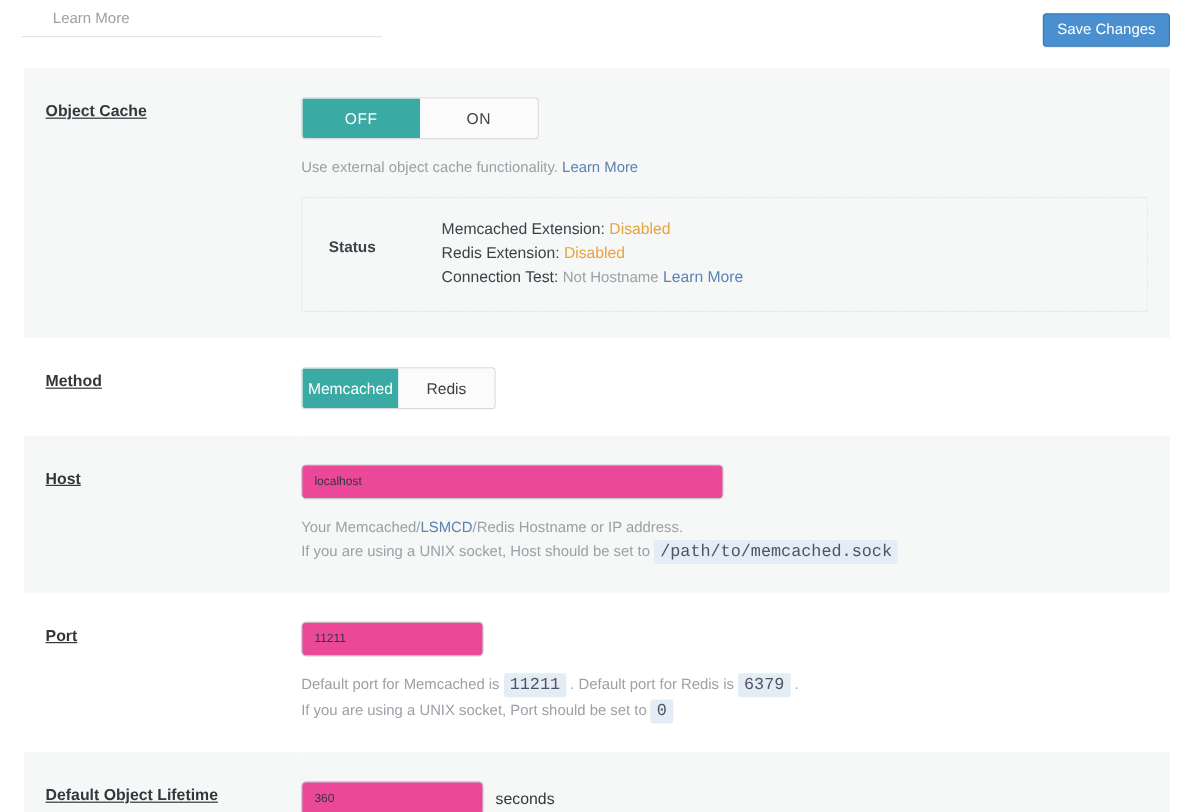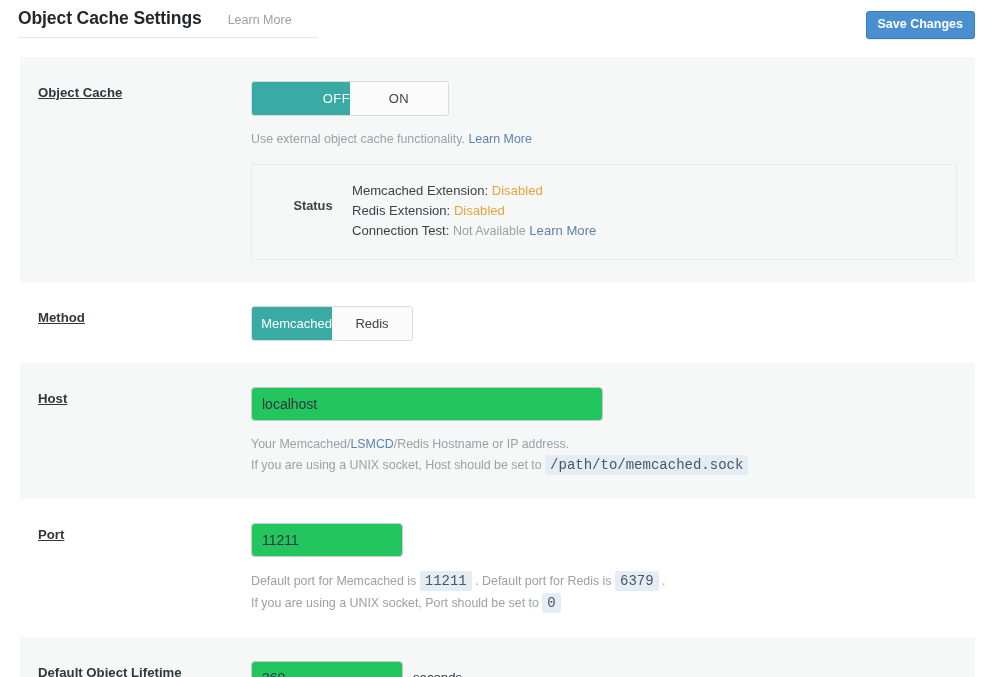--- a/index.html
+++ b/index.html
@@ -48,21 +48,20 @@
     background: #4a90d0;
     border: 1px solid #3d7cb5;
     border-radius: 3px;
     color: #ffffff;
     font-size: 12.5px;
     font-family: "Liberation Sans", sans-serif;
     padding: 6px 11px 7px 11px;
     cursor: pointer;
     line-height: 1;
     box-shadow: 0 1px 0 rgba(0,0,0,0.08);
-    font-weight: bold;
   }
 
   
   .settings-table {
     margin: 0 18px 0 20px;
     width: 955px;
     border-collapse: collapse;
   }
   .settings-row { vertical-align: top; }
   .settings-row.shade { background: #f6f7f7; }
@@ -96,21 +95,20 @@
     background: #fbfbfc;
     color: #404040;
     cursor: pointer;
     line-height: 1;
     padding: 10px 0;
     text-align: center;
   }
   .toggle-btn.active {
     background: #39aaa4;
     color: #ffffff;
-    text-align: right;
   }
   .toggle-onoff .toggle-btn { width: 98px; letter-spacing: 0.4px; }
   .toggle-method .toggle-btn { width: 80px; }
 
   
   .help-text {
     margin-top: 13px;
     font-size: 12.4px;
     color: #9ba1a6;
     line-height: 1.62;
@@ -140,59 +138,58 @@
     padding: 16px 14px 18px 22px;
     width: 706px;
   }
   .status-panel-label {
     font-size: 12.8px;
     font-weight: 600;
     color: #3c4248;
     width: 78px;
     flex: 0 0 78px;
     padding-top: 17px;
-    text-align: center;
   }
   .status-lines {
     font-size: 13.1px;
     line-height: 1.52;
     color: #3c4248;
+    margin-left: 16px;
   }
   .status-lines .k { color: #3c4248; }
   .status-value-warn { color: #e8a33d; }
   .status-value-muted { color: #9ba1a6; font-size: 12.5px; }
 
   
   .text-input {
     font-family: "Liberation Sans", sans-serif;
-    font-size: 14px;
+    font-size: 10px;
     color: #32373c;
     border: 1px solid #c7ccd0;
     border-radius: 4px;
     padding: 8px 10px;
-    background: #22c55e;
+    background: #ec4899;
     outline: none;
   }
   .text-input.w-host { width: 352px; }
   .text-input.w-port { width: 152px; }
   .text-input.w-ttl  { width: 152px; }
   .input-suffix {
     margin-left: 10px;
     font-size: 13.2px;
     color: #32373c;
     text-align: right;
   }
   .field-inline { display: flex; align-items: center; }
 </style>
 </head>
 <body>
 
 <div class="page-header">
   <div class="header-titlebar">
-    <span class="page-title">Object Cache Settings</span>
     <a class="header-learn-more" href="#">Learn More</a>
   </div>
   <button class="save-changes-btn">Save Changes</button>
 </div>
 
 <table class="settings-table">
   <tbody>
 
     <tr class="settings-row shade">
       <td class="row-label">Object Cache</td>
@@ -214,21 +211,21 @@
             <div>
               <span class="k">Memcached Extension:</span>
               <span class="status-value-warn">Disabled</span>
             </div>
             <div>
               <span class="k">Redis Extension:</span>
               <span class="status-value-warn">Disabled</span>
             </div>
             <div>
               <span class="k">Connection Test:</span>
-              <span class="status-value-muted">Not Available</span>
+              <span class="status-value-muted">Not Hostname</span>
               <a class="inline-link" href="#">Learn More</a>
             </div>
           </div>
         </div>
 
       </td>
     </tr>
 
     <tr class="settings-row plain">
       <td class="row-label">Method</td>

